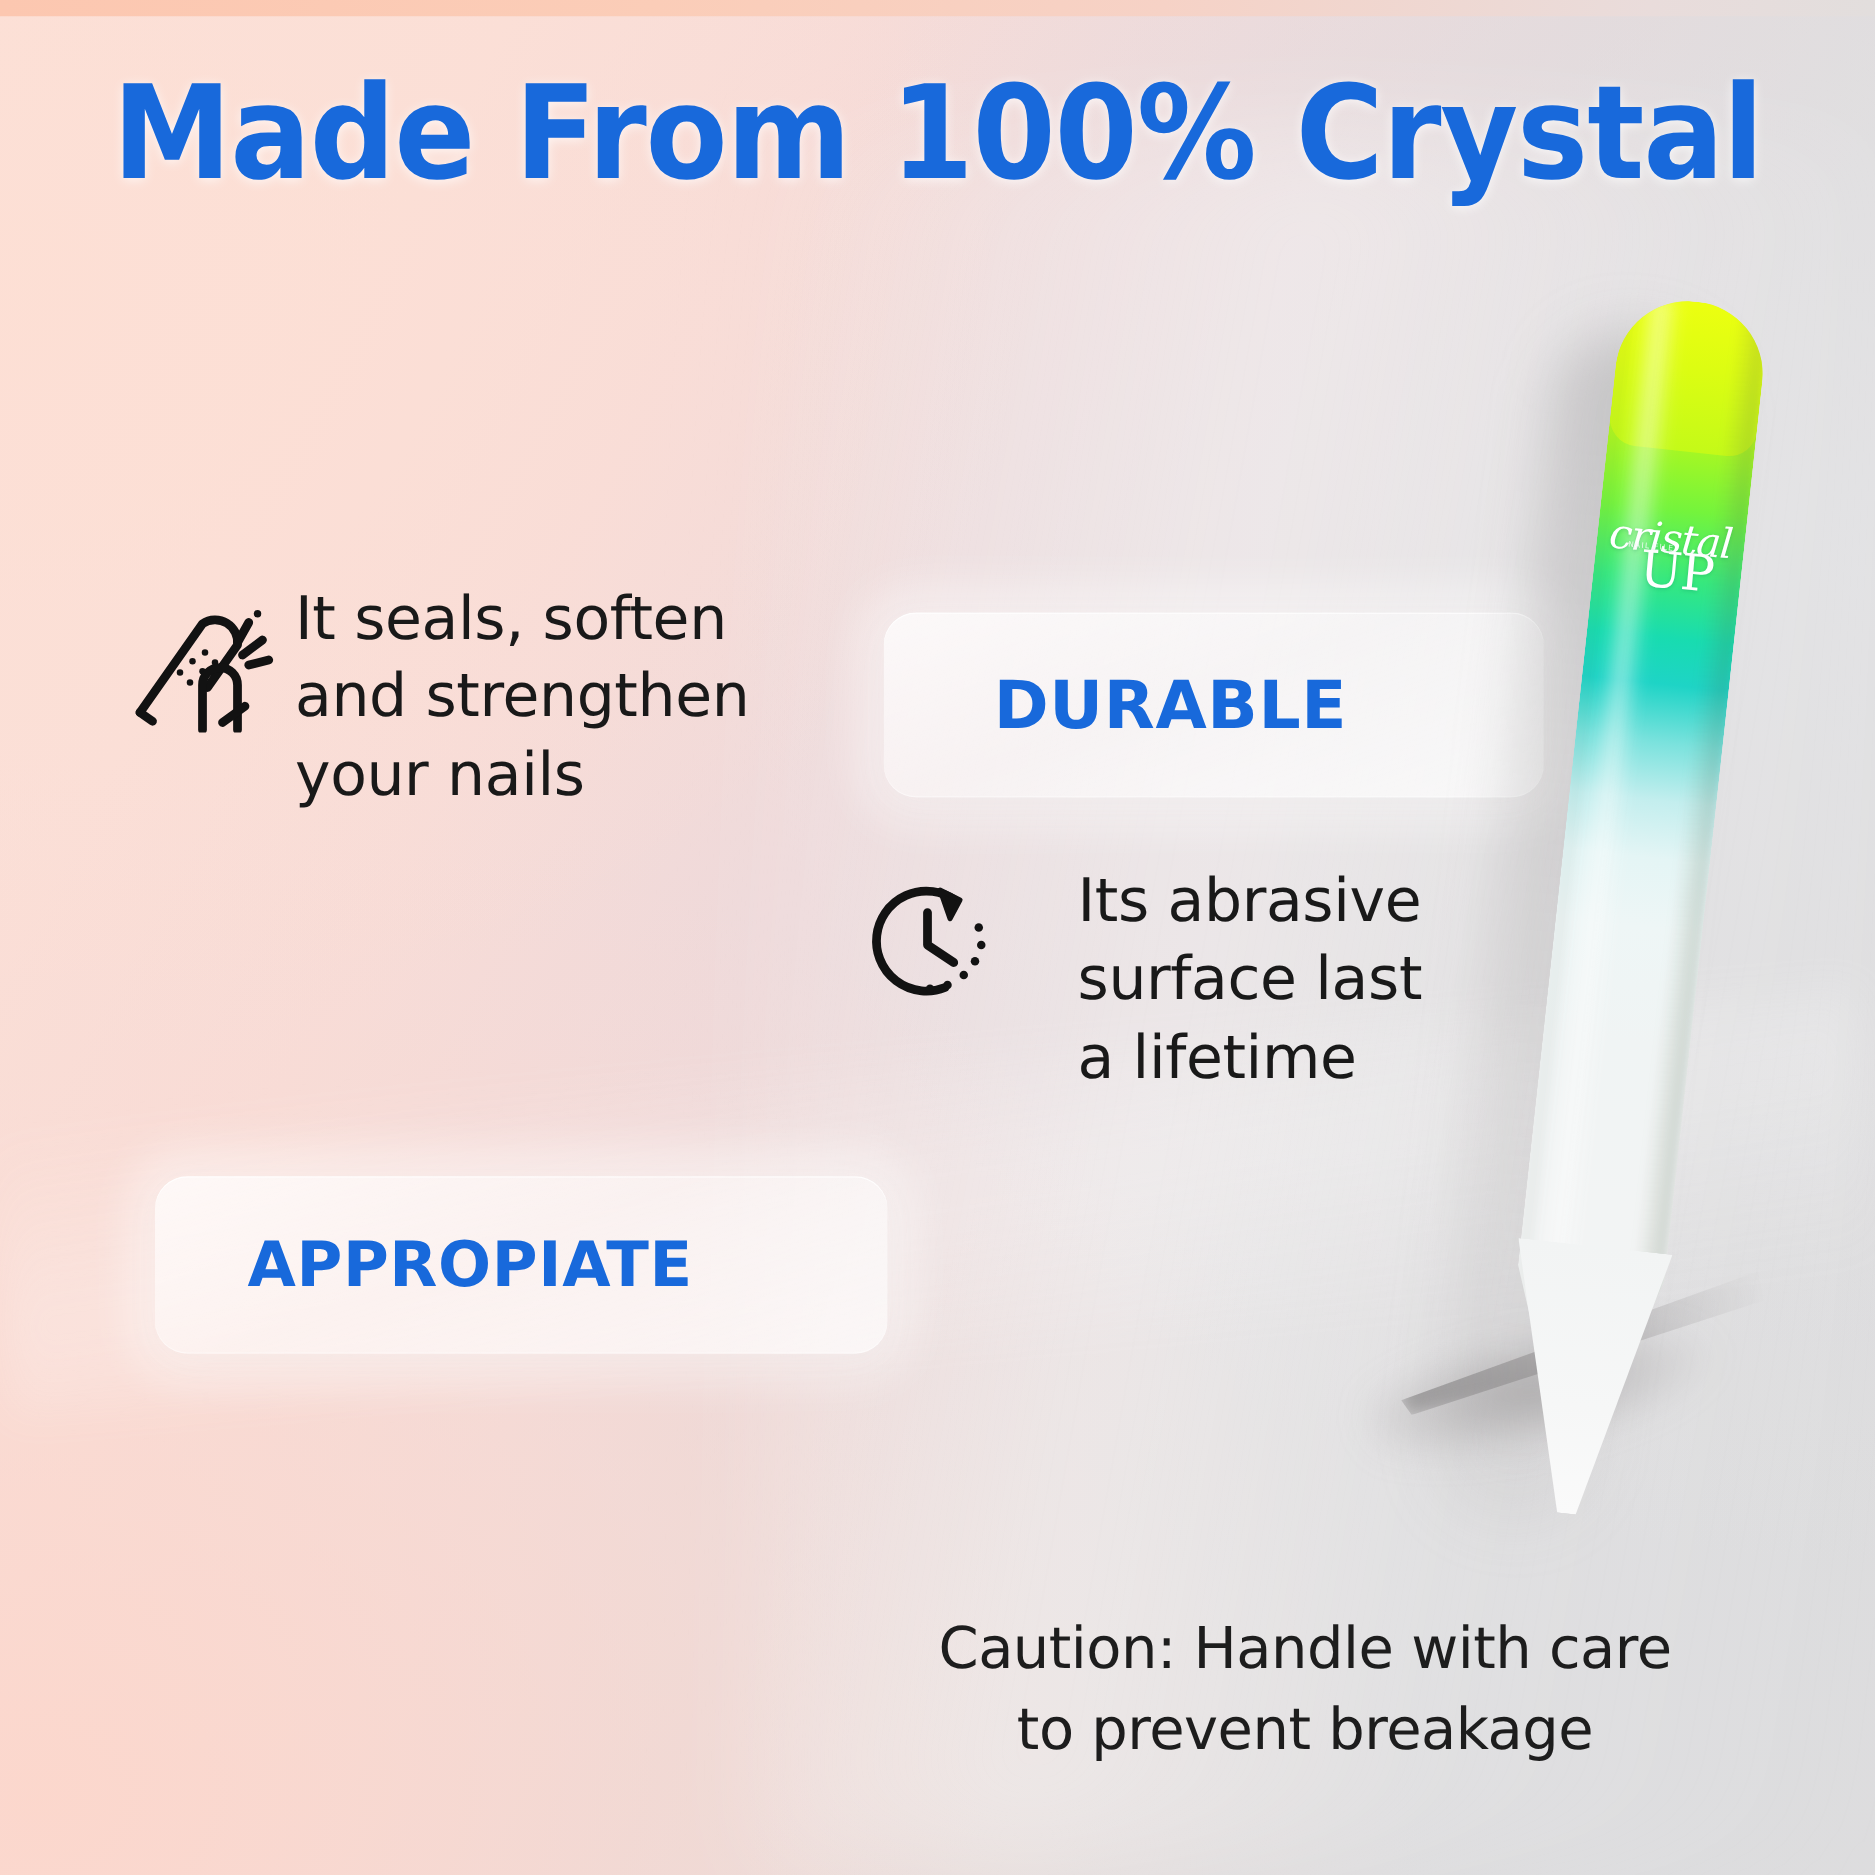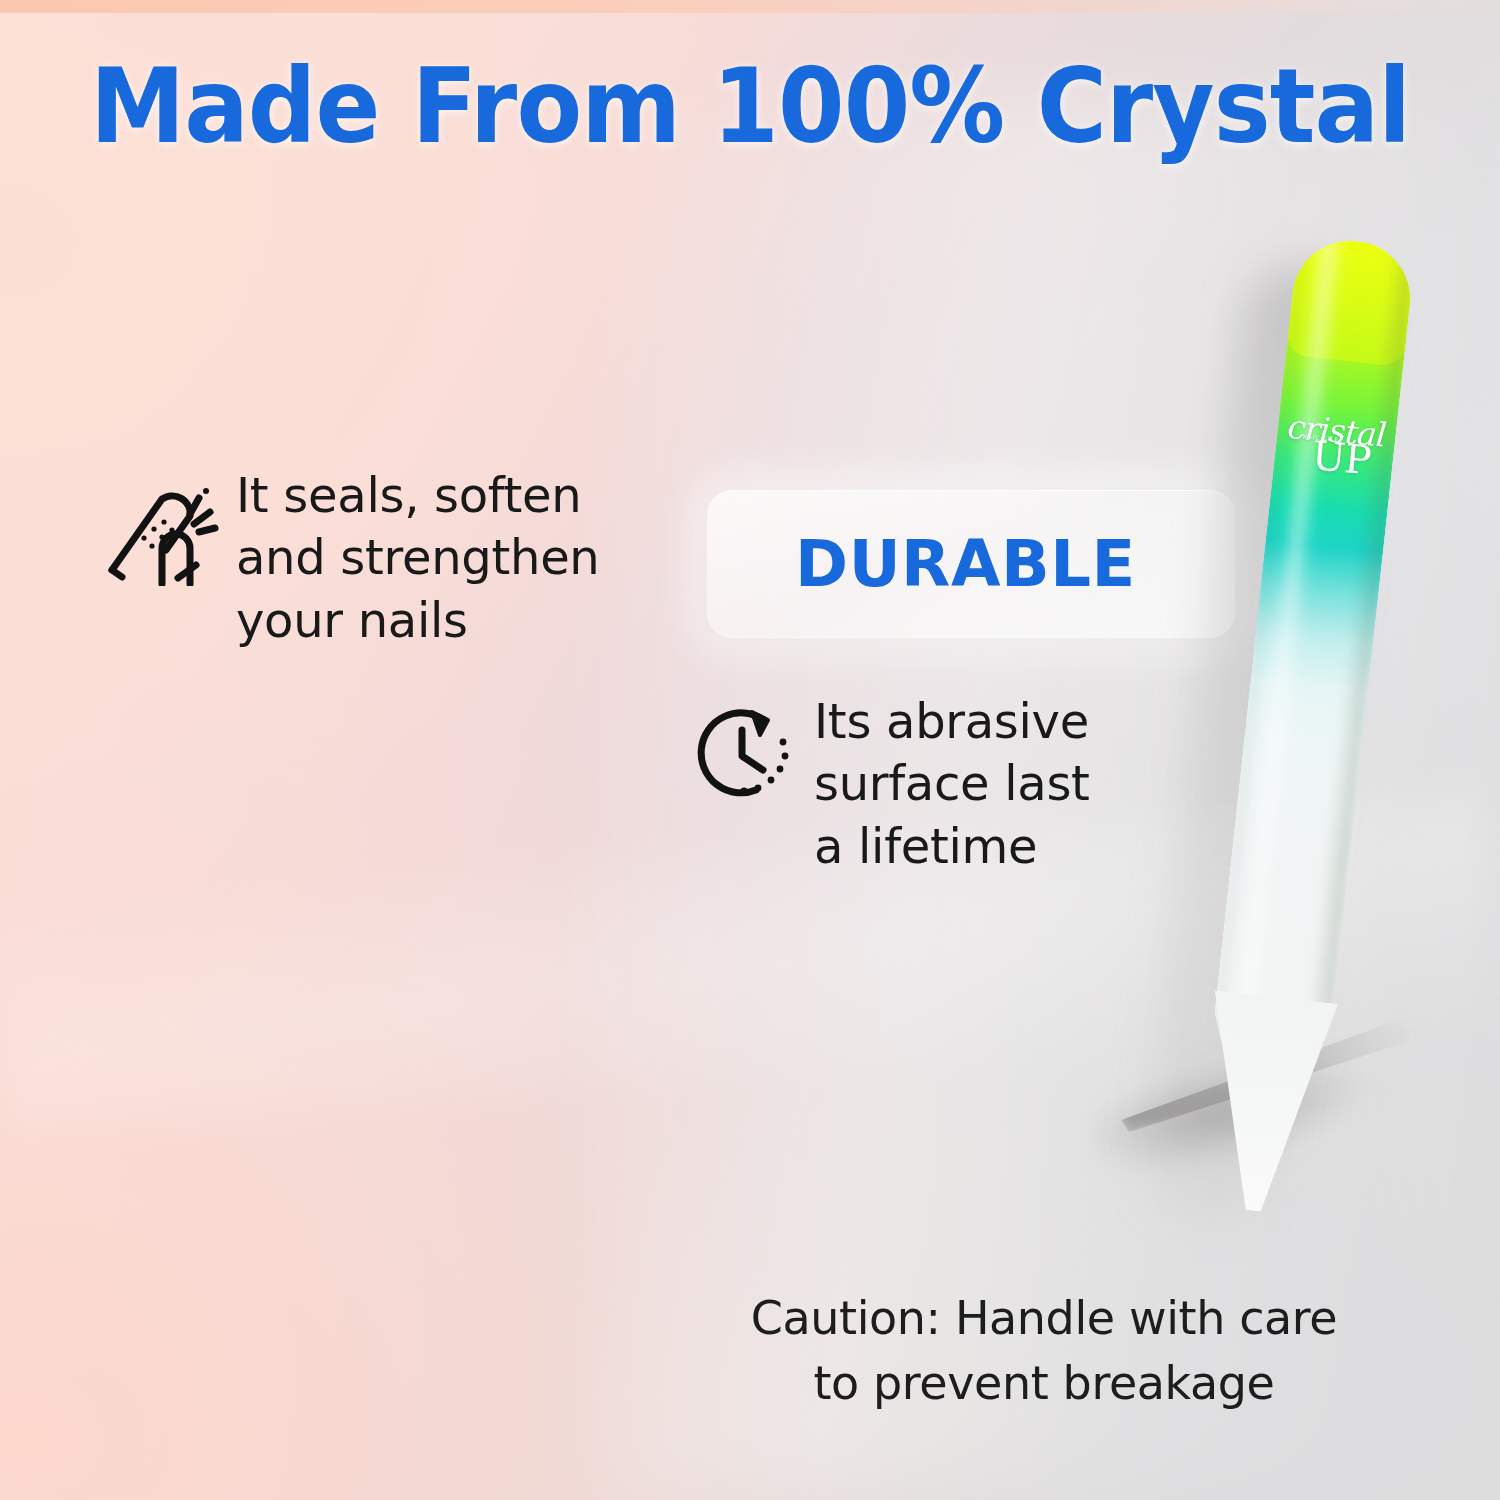--- a/index.html
+++ b/index.html
@@ -94,21 +94,21 @@
     font-family:"DejaVu Sans", sans-serif;
     font-weight:bold;
     letter-spacing:.5px;
     white-space:nowrap;
   }
 
   #badge-healthier{left:96px;top:272px;width:612px;height:158px;padding-left:57px;}
   #badge-healthier .badge-label{font-size:53px;}
 
   #badge-durable{left:707px;top:490px;width:440px;height:148px;padding-left:88px;}
-  #badge-durable .badge-label{font-size:64px;}
+  #badge-durable .badge-label{font-size:53px;}
 
   #badge-appropiate{left:124px;top:941px;width:512px;height:142px;padding-left:74px;}
   #badge-appropiate .badge-label{font-size:50px;}
 
   
   .feature{position:absolute;display:flex;align-items:flex-start;}
   .feature .ficon{flex:0 0 auto;}
   .feature .ftext{
     color:#191919;
     font-family:"DejaVu Sans", sans-serif;
@@ -116,21 +116,21 @@
     font-size:48px;
     line-height:1.30;
     letter-spacing:-.3px;
     white-space:pre-line;
   }
 
   #feature-healthier{left:100px;top:460px;width:600px;}
   #feature-healthier .ficon{width:120px;height:120px;margin-right:16px;margin-top:6px;}
   #feature-healthier .ftext{margin-top:4px;}
 
-  #feature-durable{left:690px;top:690px;width:470px;}
+  #feature-durable{left:690px;top:690px;width:470px;gap:48px;}
   #feature-durable .ficon{width:110px;height:110px;margin-right:14px;margin-top:8px;}
 
   #feature-appropiate{left:95px;top:1130px;width:570px;}
   #feature-appropiate .ficon{width:130px;height:150px;margin-right:12px;margin-top:2px;}
 
   
   #caution{
     position:absolute;right:96px;top:1286px;width:720px;
     text-align:center;
     color:#1d1d1d;
@@ -302,20 +302,23 @@
         <path d="M62 14 L78 22 L70 37 Z" fill="#121212" stroke="#121212" stroke-width="4"></path>
 
         <path d="M52 32 L52 58 L73 72"></path>
       </svg>
     </div>
     <div class="ftext">Its abrasive
 surface last
 a lifetime</div>
   </div>
 
+  <div class="badge" id="badge-appropiate">
+    <span class="badge-label">APPROPIATE</span>
+  </div>
 
 
   <div id="caution">Caution: Handle with care
 to prevent breakage</div>
 
   <div id="product">
     <div class="file-shadow"></div>
     <div class="floor-shadow"></div>
     <div class="floor-shadow2"></div>
 

